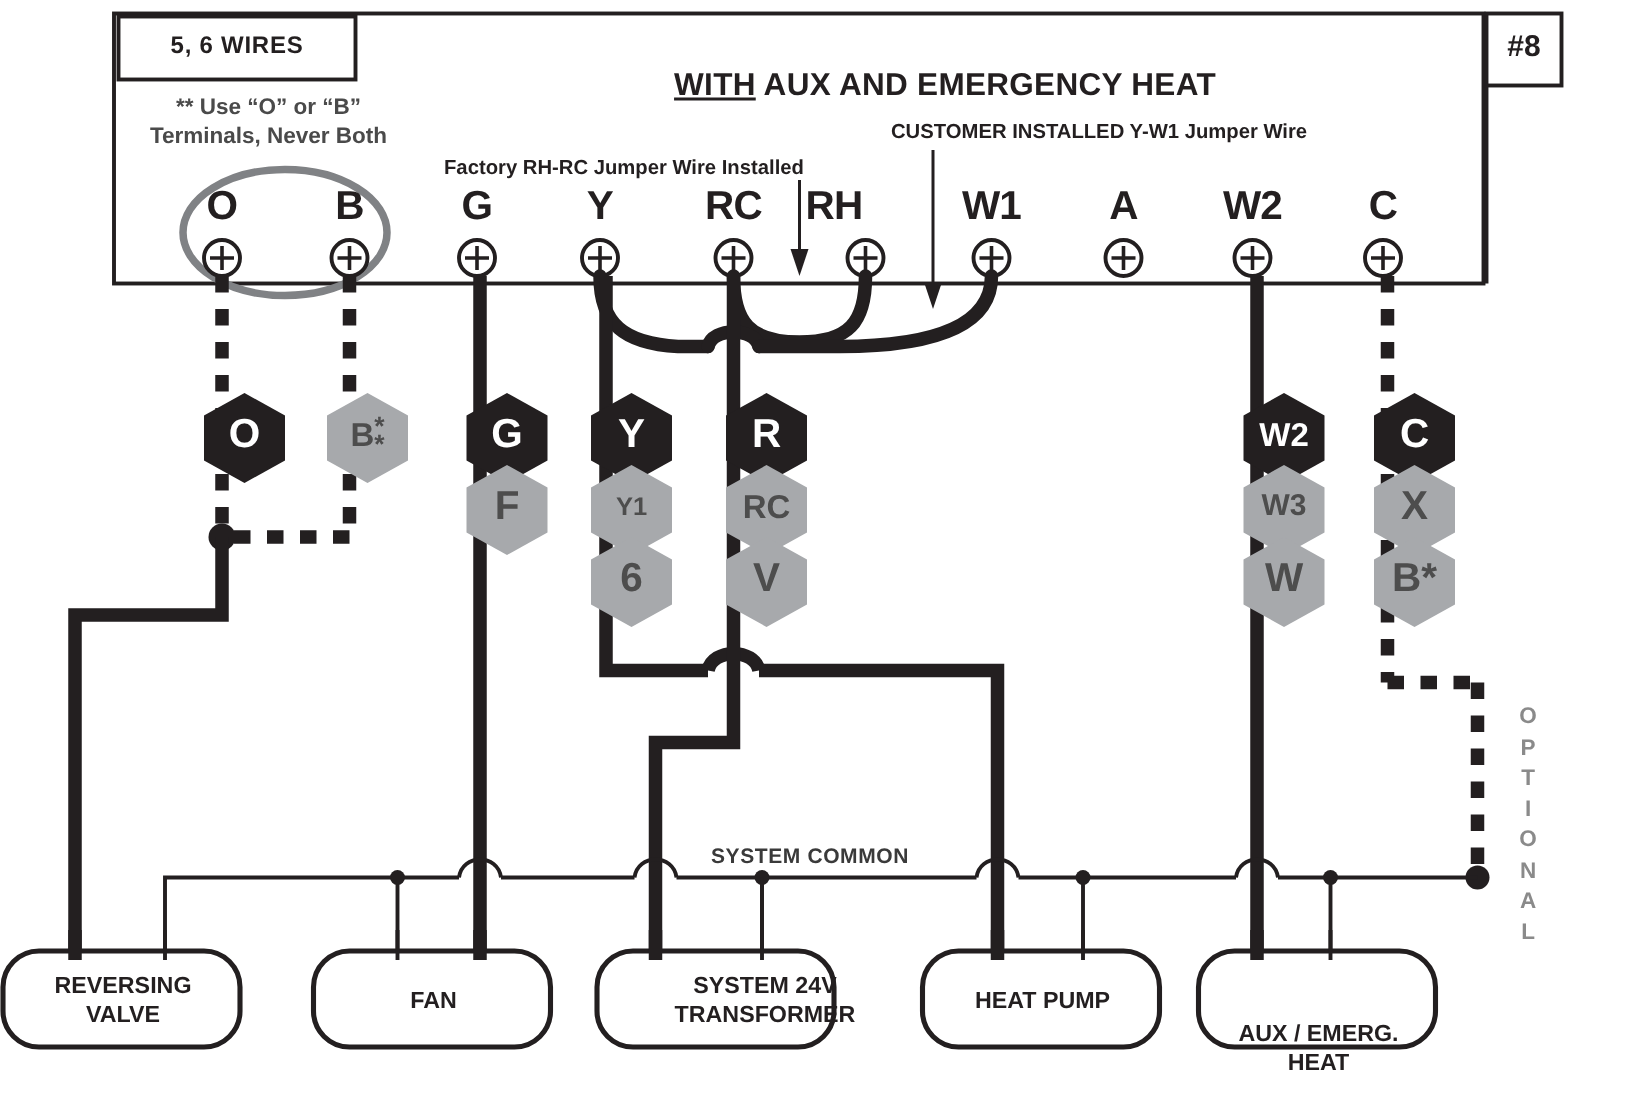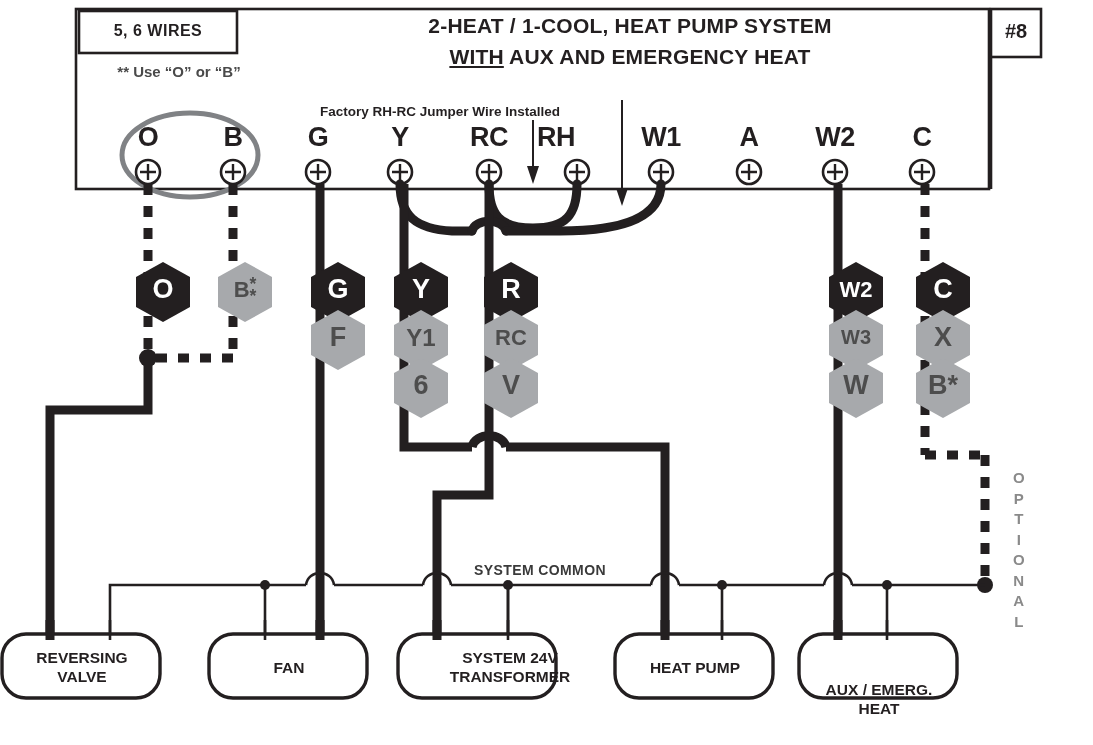--- a/index.html
+++ b/index.html
@@ -208,32 +208,33 @@
         <polygon points="916.0,373.0 943.0,358.0 970.0,373.0 970.0,403.0 943.0,418.0 916.0,403.0" fill="#a7a9ac"></polygon>
       </g>
 
     <g>
       <line x1="508" y1="585" x2="508" y2="634" stroke="#231f20" stroke-width="2.6"></line>
     </g>
   </svg>
 
   <div class="t wires-box-label" style="left:79px;top:22px;width:158px;text-align:center;">5, 6 WIRES</div>
 
-  <div class="t title-main" style="left:280px;top:14px;width:700px;text-align:center;">2-HEAT / 1-COOL, HEAT PUMP SYSTEM</div>
 
   <div class="t title-sub" style="left:280px;top:45px;width:700px;text-align:center;">
     <span class="u">WITH</span><span> AUX AND EMERGENCY HEAT</span>
   </div>
 
   <div class="t badge" style="left:991px;top:20px;width:50px;text-align:center;">#8</div>
 
   <div class="t note" style="left:79px;top:62px;width:200px;">** Use “O” or “B”</div>
-
-  <div class="t jumper-note" style="left:320px;top:104px;">Factory RH-RC Jumper Wire Installed</div>
-
+  <div class="t note" style="left:79px;top:81px;width:200px;">Terminals, Never Both</div>
+
+  <div class="t jumper-note" style="left:296px;top:104px;">Factory RH-RC Jumper Wire Installed</div>
+
+  <div class="t jumper-note" style="left:594px;top:80px;">CUSTOMER INSTALLED Y-W1 Jumper Wire</div>
 
   <div id="terminal-labels">
       <div class="t term" style="left: 108px; top: 122px; width: 80px; text-align: center;">O</div>
       <div class="t term" style="left: 193px; top: 122px; width: 80px; text-align: center;">B</div>
       <div class="t term" style="left: 278px; top: 122px; width: 80px; text-align: center;">G</div>
       <div class="t term" style="left: 360px; top: 122px; width: 80px; text-align: center;">Y</div>
       <div class="t term" style="left: 449px; top: 122px; width: 80px; text-align: center;">RC</div>
       <div class="t term" style="left: 537px; top: 122px; width: 80px; text-align: left;">RH</div>
       <div class="t term" style="left: 621px; top: 122px; width: 80px; text-align: center;">W1</div>
       <div class="t term" style="left: 709px; top: 122px; width: 80px; text-align: center;">A</div>
@@ -274,21 +275,21 @@
         <div>HEAT</div>
       </div>
     </div>
 
   <div id="hex-text-layer">
       <div class="hexlabel dark" style="left: 129px; top: 275.26px; width: 68px; font-size: 27px; line-height: 28.35px;">O</div>
       <div class="hexlabel grey" style="left: 211px; top: 278.36px; width: 68px; font-size: 22px; line-height: 23.1px;"><span>B</span><span style="display: inline-block; font-size: 17.6px; line-height: 12.1px; vertical-align: top;">*<br>*</span></div>
       <div class="hexlabel dark" style="left: 304px; top: 275.26px; width: 68px; font-size: 27px; line-height: 28.35px;">G</div>
       <div class="hexlabel grey" style="left: 304px; top: 323.26px; width: 68px; font-size: 27px; line-height: 28.35px;">F</div>
       <div class="hexlabel dark" style="left: 387px; top: 275.26px; width: 68px; font-size: 27px; line-height: 28.35px;">Y</div>
-      <div class="hexlabel grey" style="left: 387px; top: 326.36px; width: 68px; font-size: 24px; line-height: 23.1px;">Y1</div>
+      <div class="hexlabel grey" style="left: 387px; top: 326.36px; width: 68px; font-size: 17px; line-height: 23.1px;">Y1</div>
       <div class="hexlabel grey" style="left: 387px; top: 371.26px; width: 68px; font-size: 27px; line-height: 28.35px;">6</div>
       <div class="hexlabel dark" style="left: 477px; top: 275.26px; width: 68px; font-size: 27px; line-height: 28.35px;">R</div>
       <div class="hexlabel grey" style="left: 477px; top: 326.36px; width: 68px; font-size: 22px; line-height: 23.1px;">RC</div>
       <div class="hexlabel grey" style="left: 477px; top: 371.26px; width: 68px; font-size: 27px; line-height: 28.35px;">V</div>
       <div class="hexlabel dark" style="left: 822px; top: 278.36px; width: 68px; font-size: 22px; line-height: 23.1px;">W2</div>
       <div class="hexlabel grey" style="left: 822px; top: 326.36px; width: 68px; font-size: 20px; line-height: 23.1px;">W3</div>
       <div class="hexlabel grey" style="left: 822px; top: 371.26px; width: 68px; font-size: 27px; line-height: 28.35px;">W</div>
       <div class="hexlabel dark" style="left: 909px; top: 275.26px; width: 68px; font-size: 27px; line-height: 28.35px;">C</div>
       <div class="hexlabel grey" style="left: 909px; top: 323.26px; width: 68px; font-size: 27px; line-height: 28.35px;">X</div>
       <div class="hexlabel grey" style="left: 909px; top: 371.26px; width: 68px; font-size: 27px; line-height: 28.35px;">B*</div>

